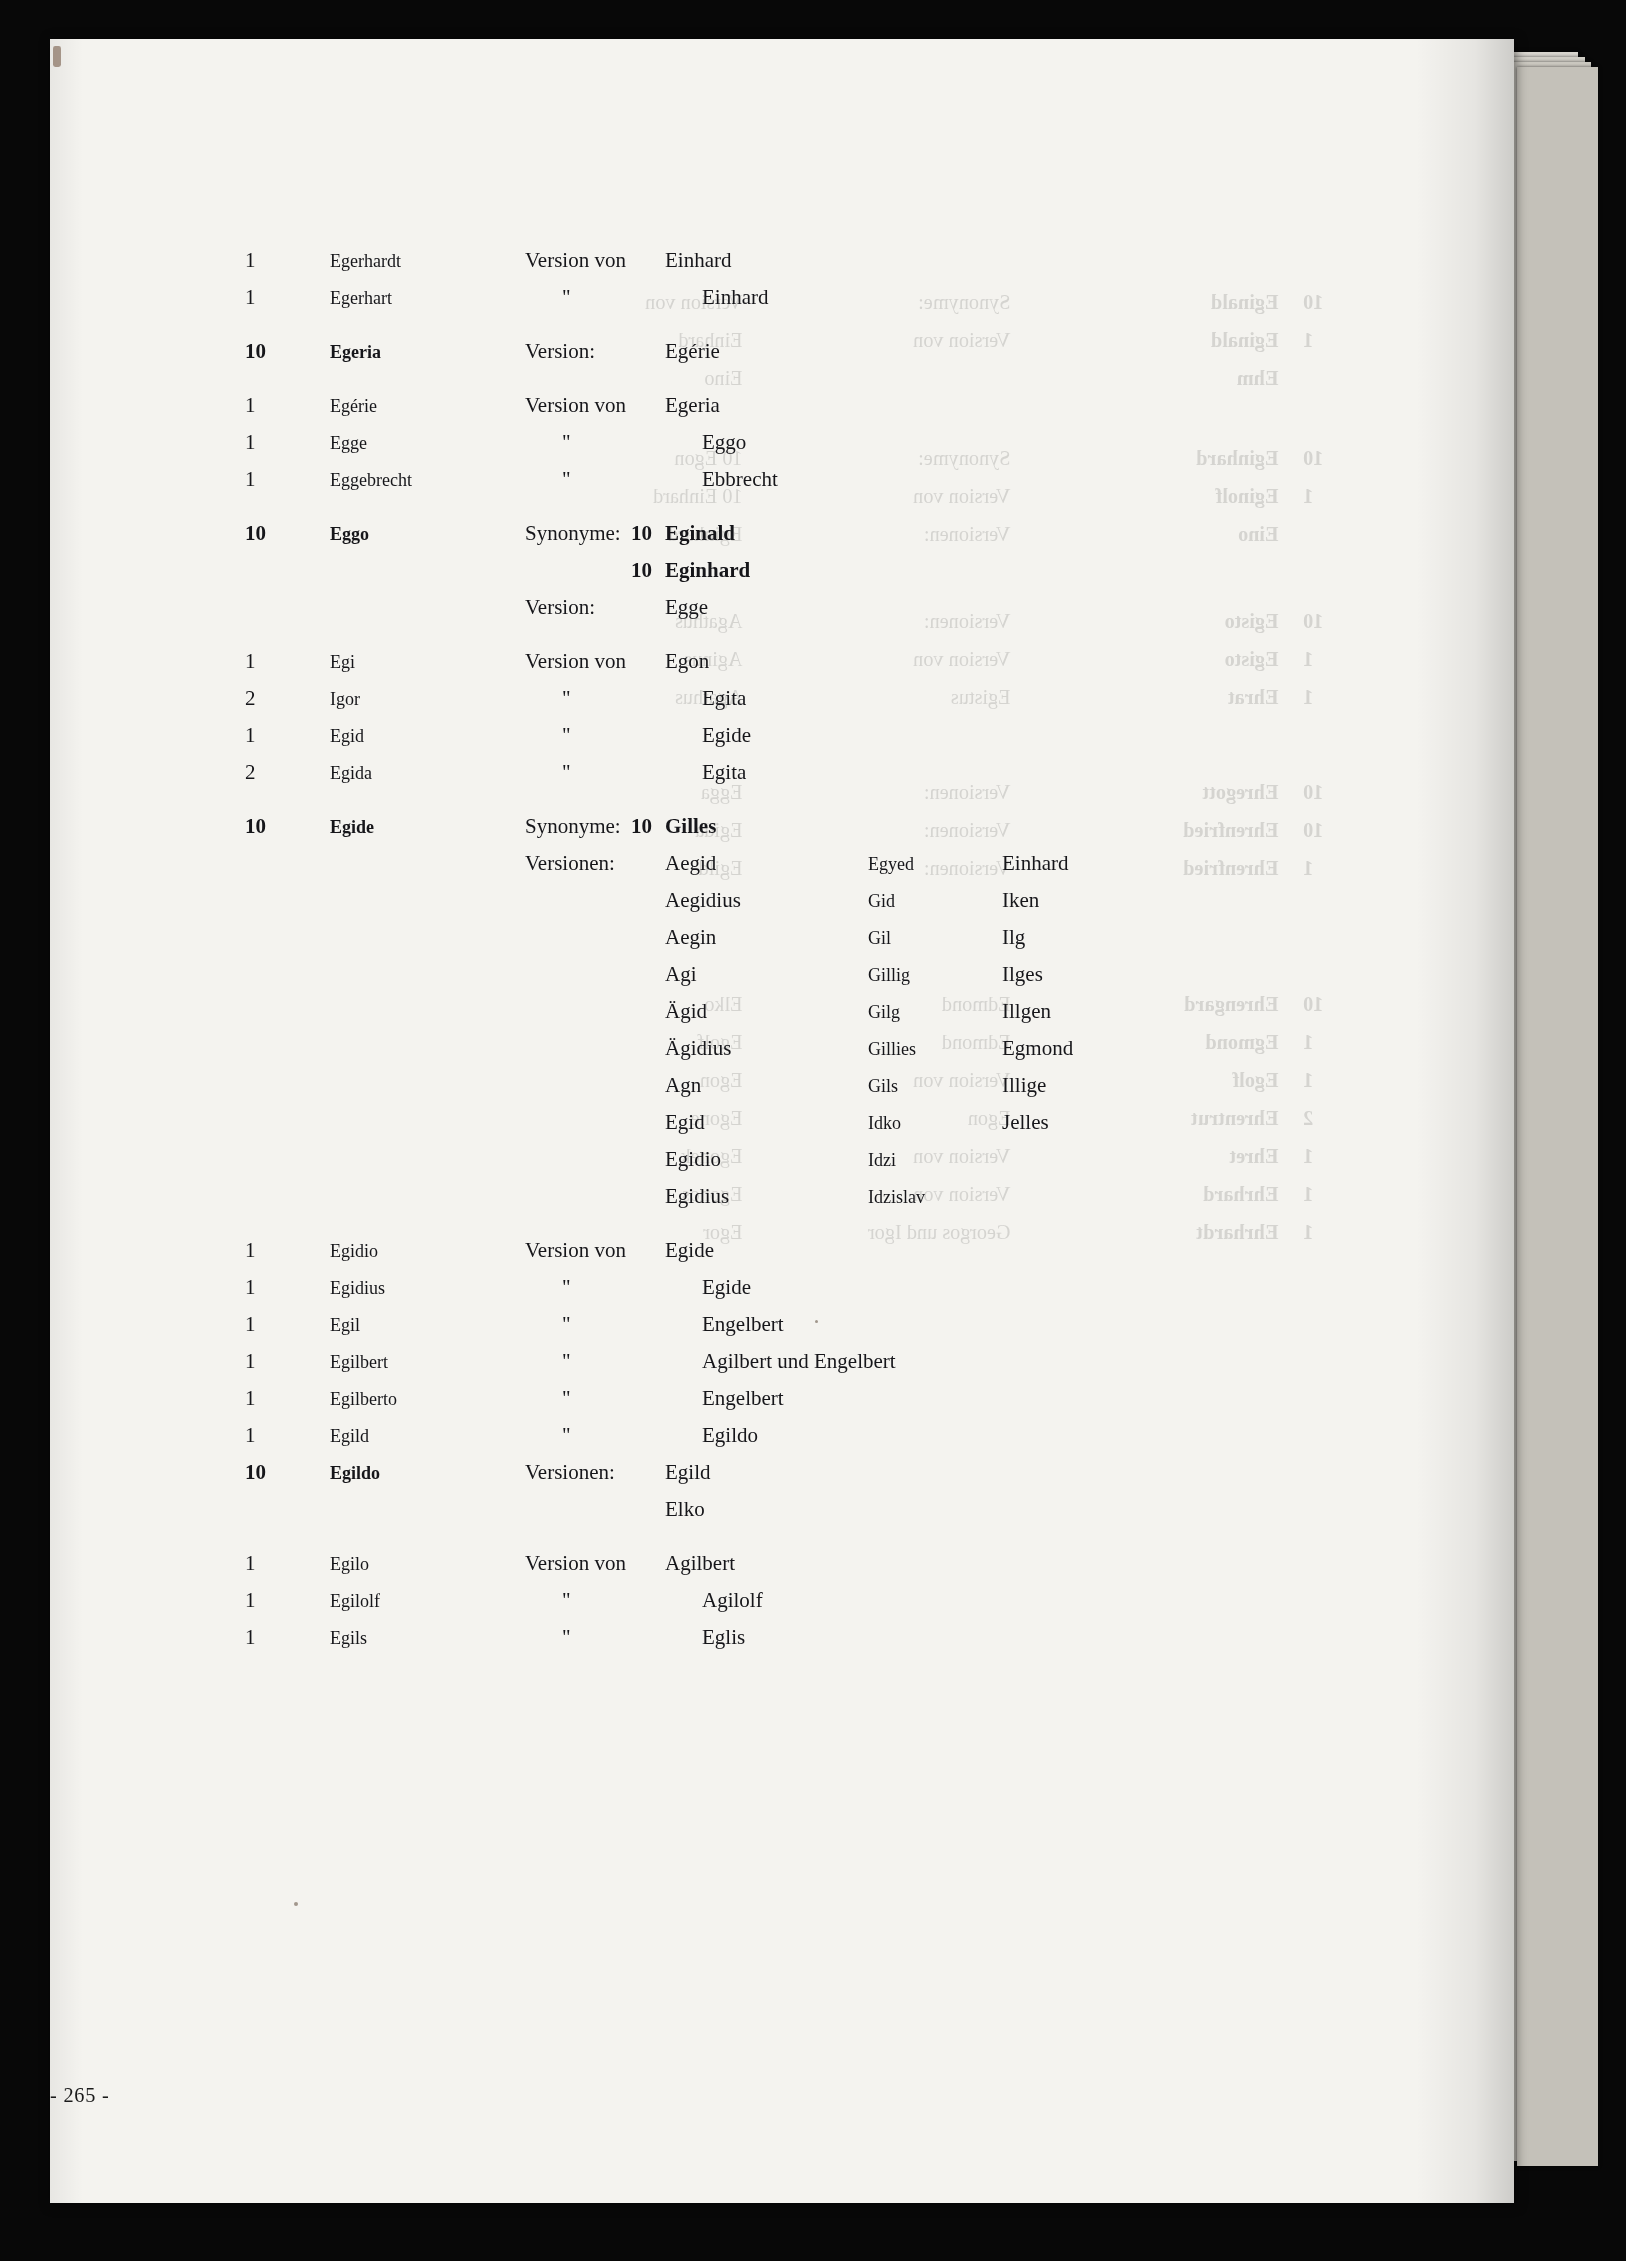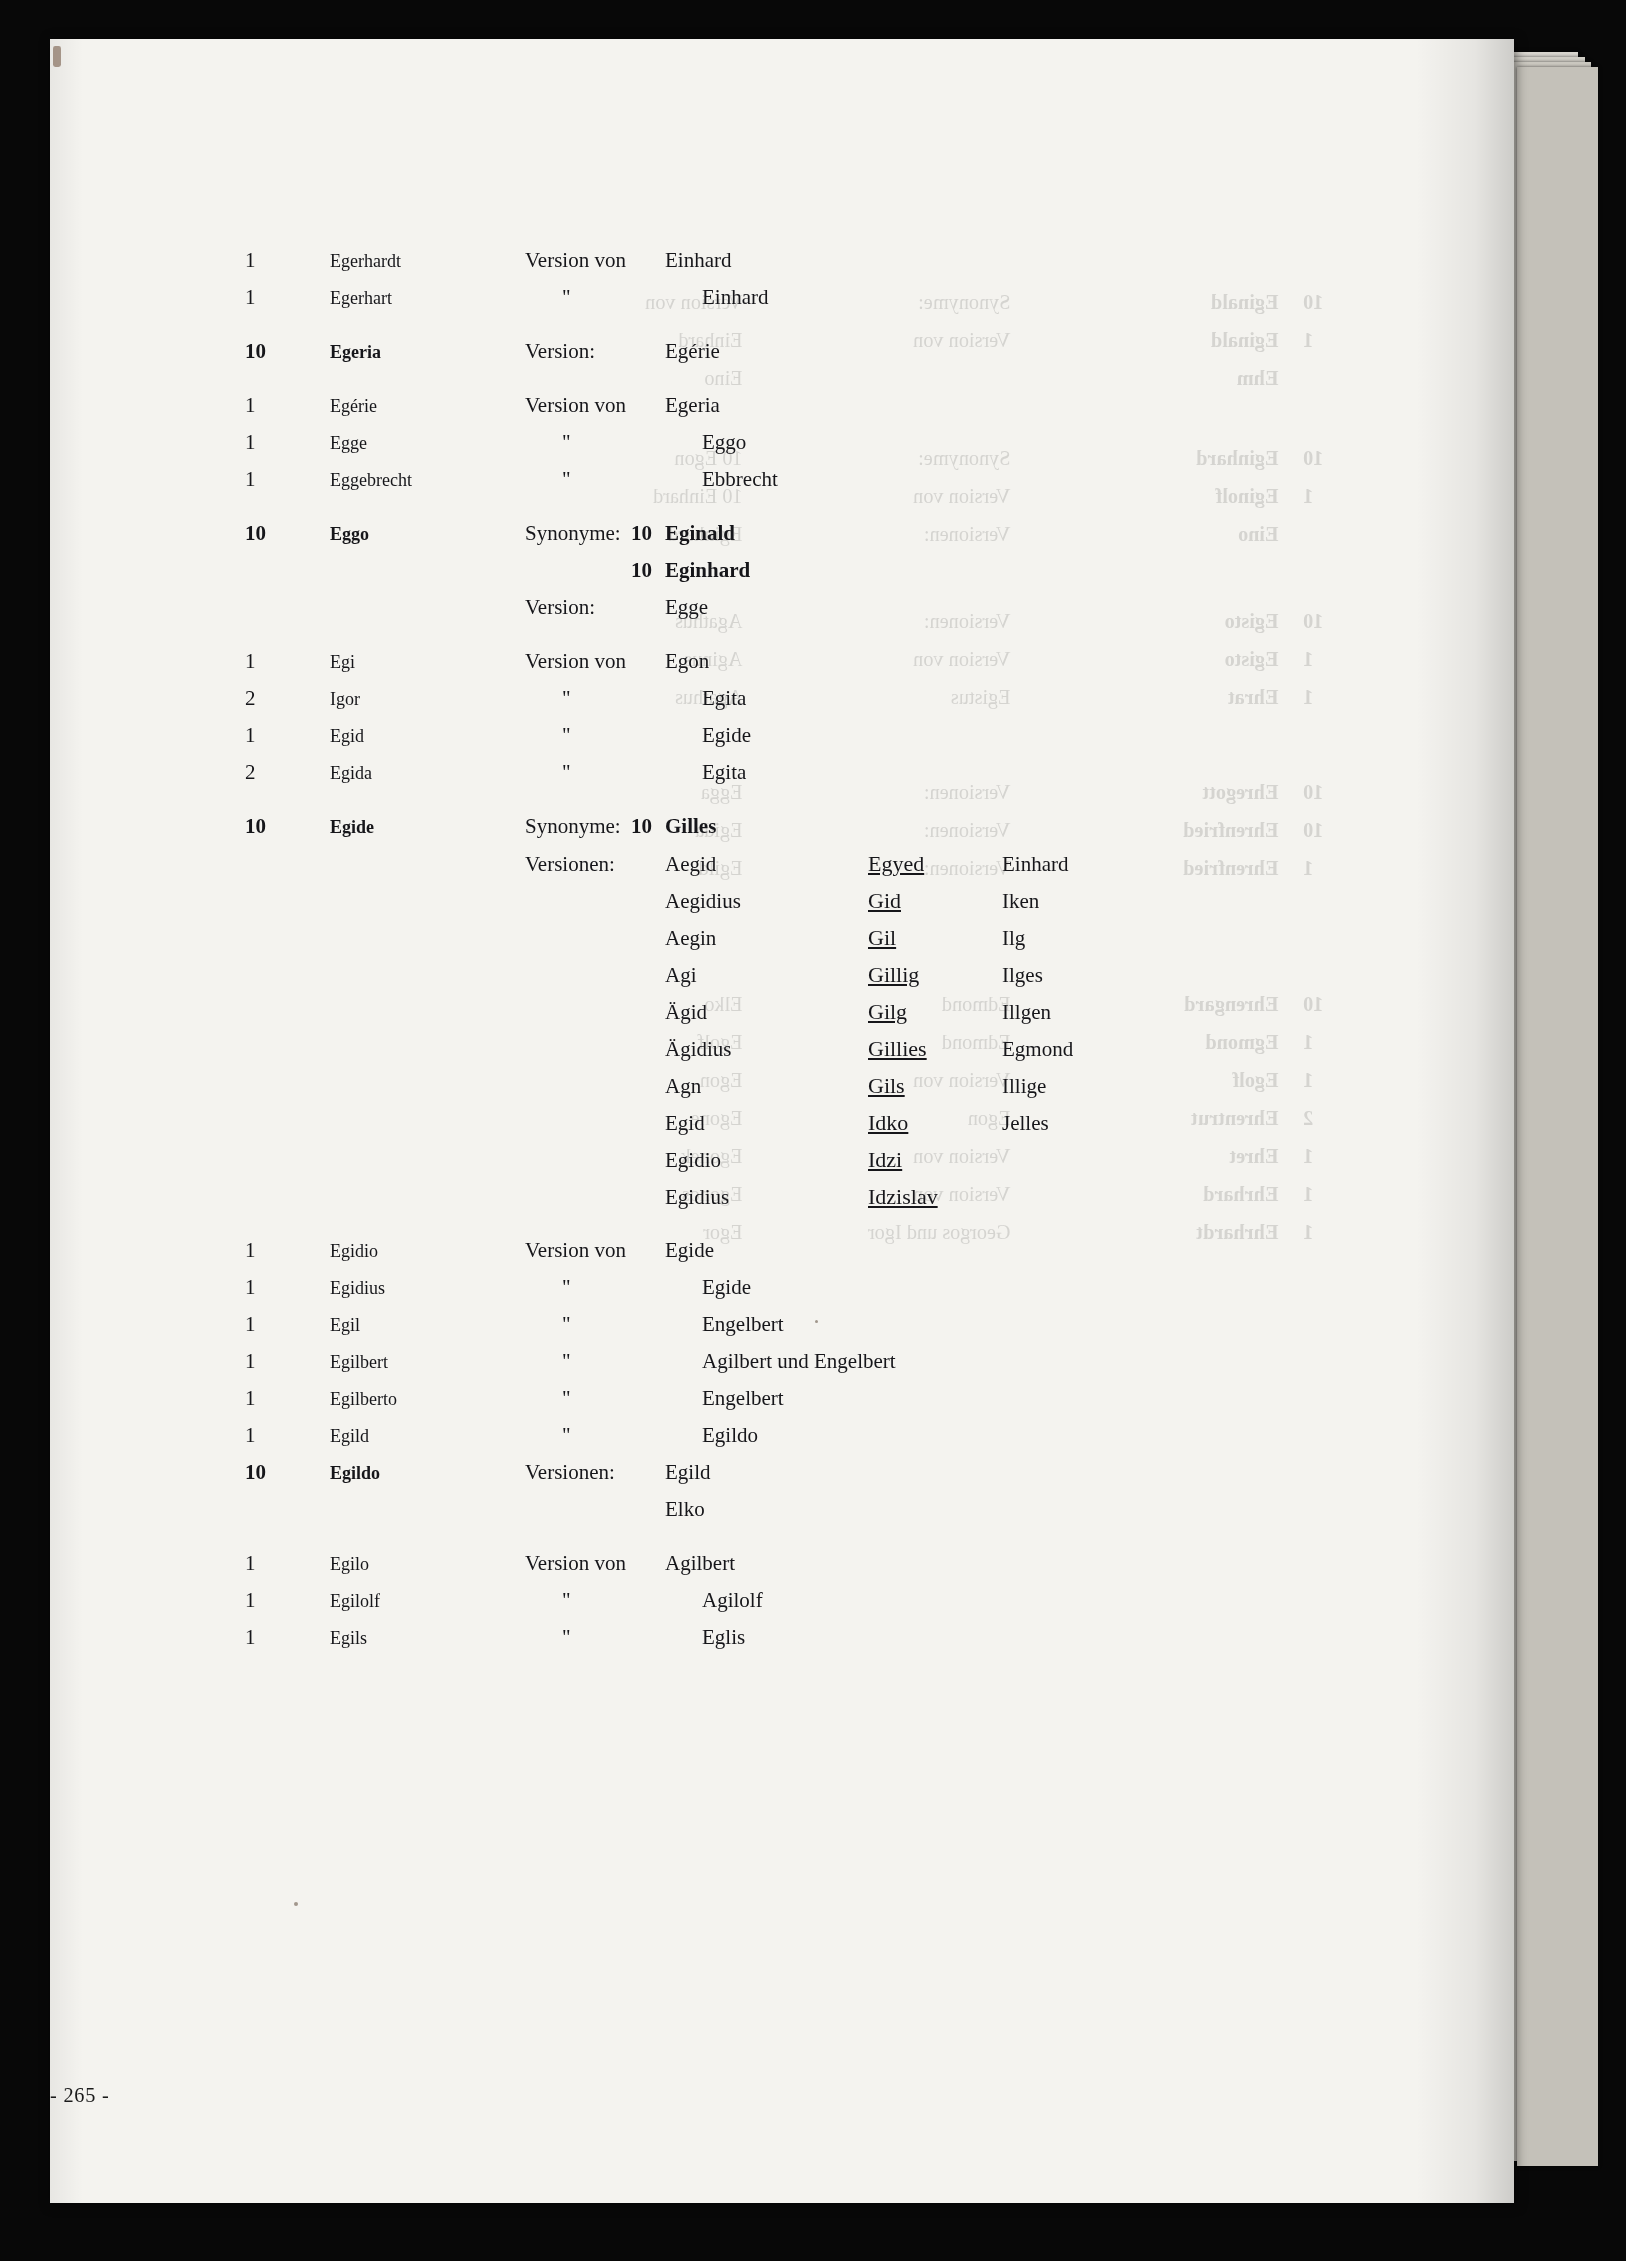--- a/index.html
+++ b/index.html
@@ -128,22 +128,21 @@
     font-size: 21px;
   }
   .c-val {
     width: 203px;
     flex: 0 0 203px;
     font-size: 21px;
   }
   .c-col2 {
     width: 134px;
     flex: 0 0 134px;
-    font-size: 22px;
-    text-decoration: underline;
+    font-size: 18px;
   }
   .c-col3 {
     width: 146px;
     flex: 0 0 146px;
     font-size: 21px;
   }
   .bold { font-weight: bold; }
   .ditto { padding-left: 37px; }
 
   .folio {

